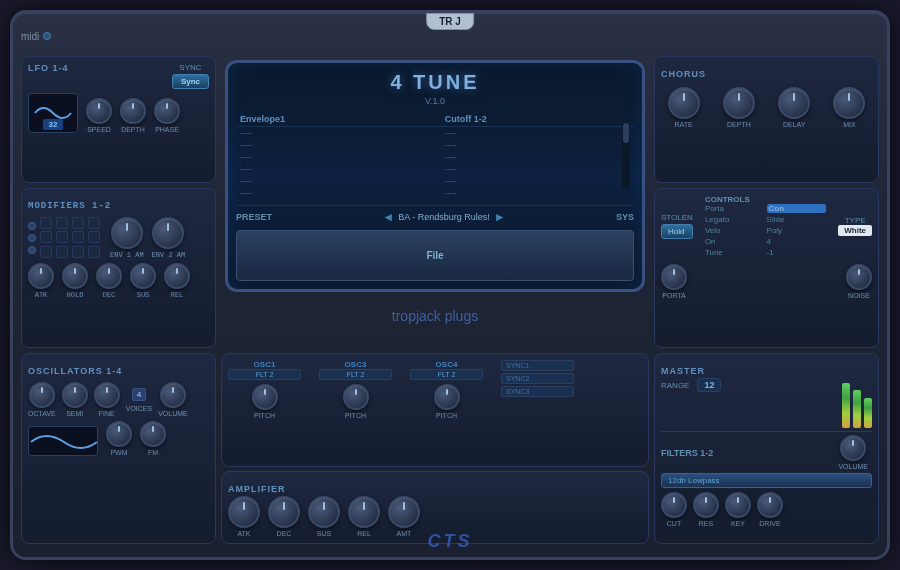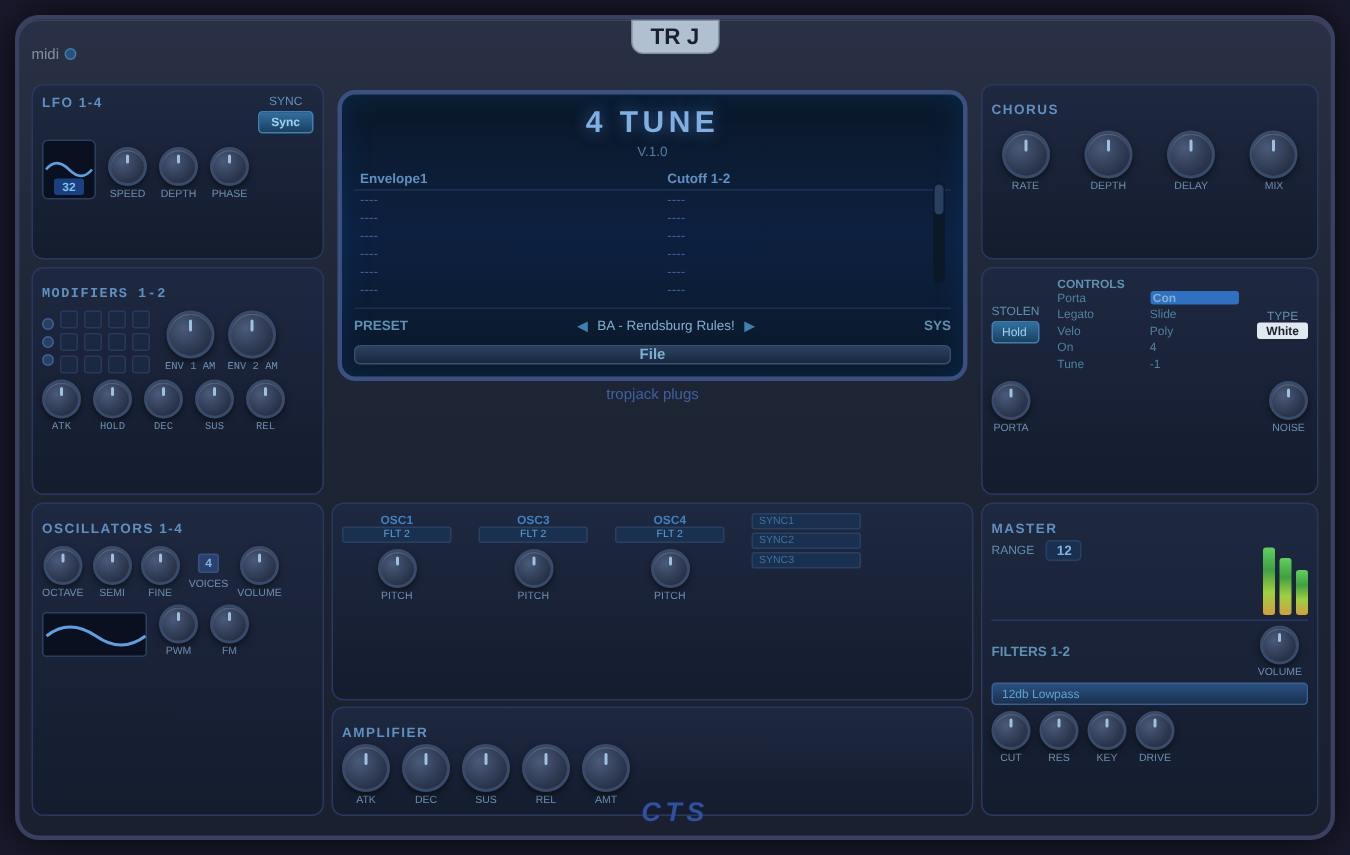--- a/index.html
+++ b/index.html
@@ -71,21 +71,21 @@
       border: 1px solid #4080a0;
     }
 
     .trj-badge {
       position: absolute;
       top: 0;
       left: 50%;
       transform: translateX(-50%);
       background: #b0c0d0;
       color: #1a2030;
-      font-size: 15px;
+      font-size: 10px;
       font-weight: bold;
       padding: 2px 12px;
       border-radius: 0 0 8px 8px;
       border: 1px solid #8090a0;
     }
 
     
     .main-layout {
       display: grid;
       grid-template-columns: 195px 1fr 225px;
@@ -197,21 +197,21 @@
     }
 
     .lfo-controls {
       display: flex;
       align-items: flex-end;
       gap: 8px;
       margin-top: 4px;
     }
 
     .lfo-wave-box {
-      width: 36px;
+      width: 50px;
       height: 40px;
       background: #0a1020;
       border: 1px solid #2a4060;
       border-radius: 4px;
       display: flex;
       align-items: center;
       justify-content: center;
       position: relative;
     }
 
@@ -351,32 +351,32 @@
       margin-top: 6px;
       width: 100%;
     }
 
     .disp-btn {
       flex: 1;
       background: linear-gradient(180deg, #2a4060, #1a2840);
       color: #80b0d0;
       font-size: 10px;
       font-weight: bold;
-      padding: 0;
+      padding: 19px;
       border-radius: 4px;
       border: 1px solid #3a5070;
       cursor: pointer;
       text-align: center;
     }
 
     .brand-text {
       color: #4060a0;
-      font-size: 10px;
+      font-size: 14px;
       text-align: center;
-      margin-top: 4px;
+      margin-top: 16px;
     }
 
     
     .chorus-panel {
       grid-column: 3;
       grid-row: 1;
     }
 
     .chorus-knobs {
       display: flex;

